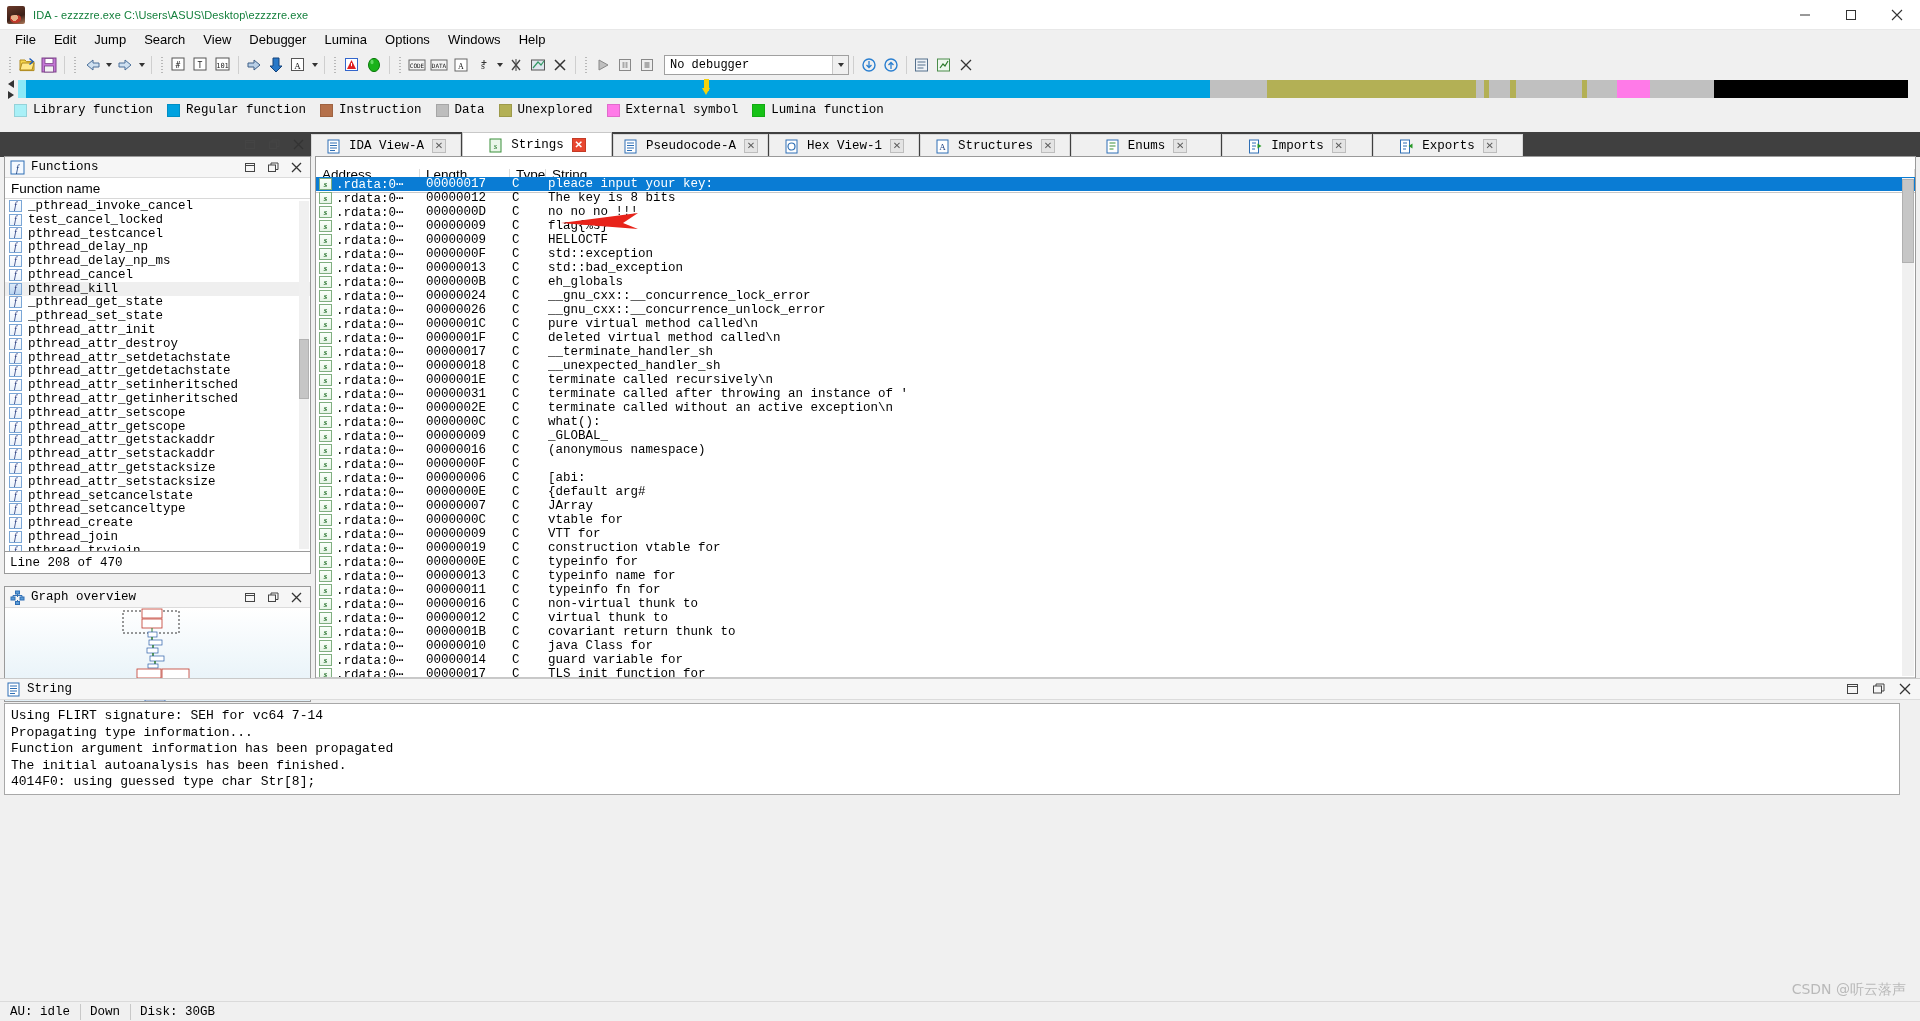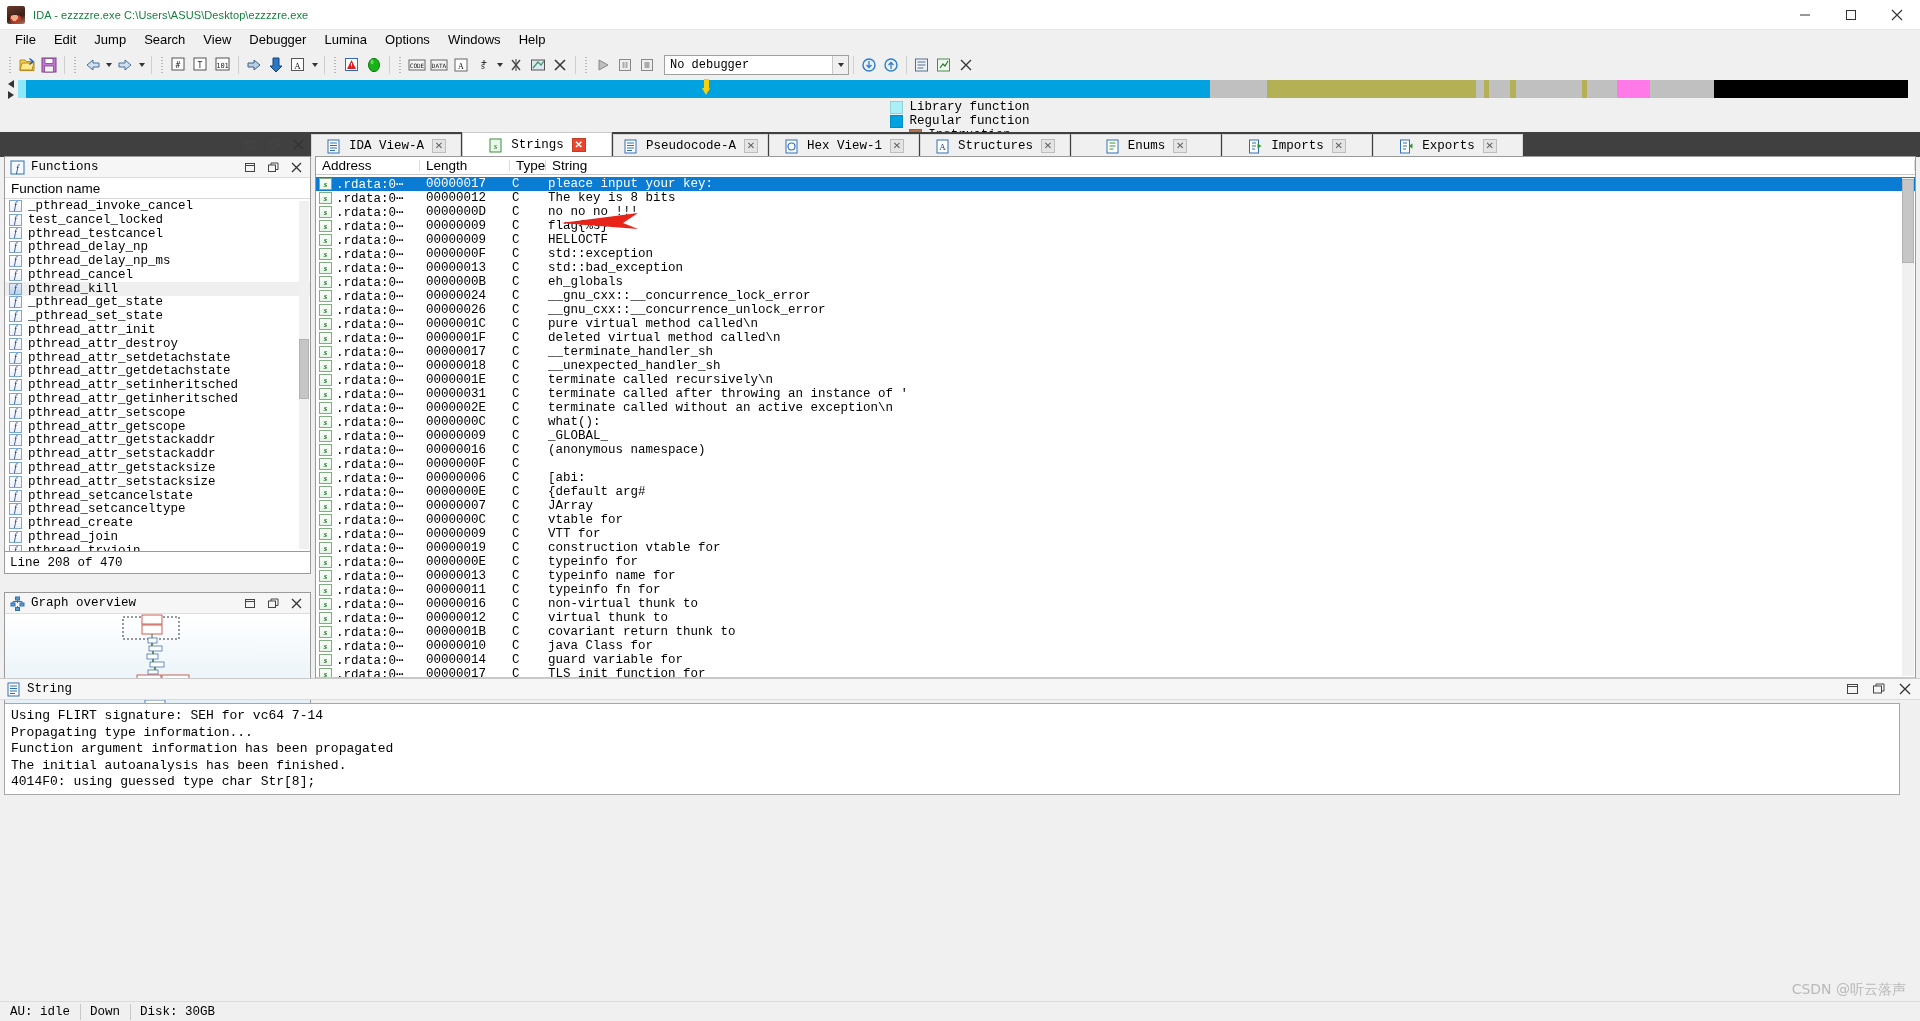--- a/index.html
+++ b/index.html
@@ -80,21 +80,21 @@
   .nav-cursor::after{
     content:""; position:absolute; left:2px; top:0; width:5px; height:12px; background:#f5d20c;
   }
   .nav-cursor::before{
     content:""; position:absolute; left:0px; top:9px; border-left:4.5px solid transparent;
     border-right:4.5px solid transparent; border-top:7px solid #f5d20c;
   }
 
   
   .legend { height: 20px; display: flex; align-items: center; padding-left: 14px; gap: 0px;
-    font-family: "Liberation Mono", monospace; font-size: 12.5px; flex-direction: column; }
+    font-family: "Liberation Mono", monospace; font-size: 12.5px; }
   .lg { display:flex; align-items:center; margin-right: 14px; }
   .lg .sw { width: 13px; height: 13px; margin-right: 6px; border: 1px solid rgba(0,0,0,.12); }
   .lg .lbl { color:#000; }
 
   
   .tabsrow { height: 25px; display: flex; align-items: flex-end; background: #404040; position: relative;}
   .tabsrow .left-pane-caps {
     width: 311px; height: 25px; display: flex; align-items: center; justify-content: flex-end;
     padding-right: 6px; gap: 11px;
   }
@@ -144,28 +144,28 @@
     font-family:"Liberation Serif",serif; font-style:italic; font-size:10px; color:#2c3e80; line-height:1;}
   .fnrow.sel .fico { background: linear-gradient(#dce9f8,#bcd5f0); }
   .fn-scroll { position:absolute; right:1px; top:2px; width:10px; bottom:2px; background:#f0f0f0; }
   .fn-thumb { position:absolute; right:1px; width:10px; background:#c6c6c6; border:1px solid #b2b2b2; }
   .fn-status {
     height: 22px; background:#fff; border:1px solid #9a9a9a; border-top:none;
     display:flex; align-items:center; padding-left:5px;
     font-family:"Liberation Mono", monospace; font-size:12.5px;
   }
 
-  .graphpanel { margin-top: 18px; }
+  .graphpanel { margin-top: 12px; }
   .graphbody { height: 93px; background:linear-gradient(#ffffff,#e3f0f7); position:relative; overflow:hidden; }
 
   
   .strpanel { position:absolute; left:315px; top:0; right:4px; bottom:0;
     background:#fff; border:1px solid #9a9a9a; }
   .str-header {
-    height: 18px; background:#fff; border-bottom:1px solid #c8c8c8; display:flex; align-items:center;
+    height: 36px; background:#fff; border-bottom:1px solid #c8c8c8; display:flex; align-items:center;
     font-size: 13.5px; position:relative;
   }
   .str-header .col { padding-left: 6px; position:relative; }
   .str-header .col::after{ content:""; position:absolute; right:0; top:2px; bottom:2px; width:1px; background:#dcdcdc;}
   .c-addr { width: 104px; }
   .c-len  { width: 90px; }
   .c-type { width: 36px; }
   .c-str  { flex: 1; }
   .strbody { position:absolute; left:0; top:20px; right:0; bottom:18px; overflow:hidden; }
   .strrow {

